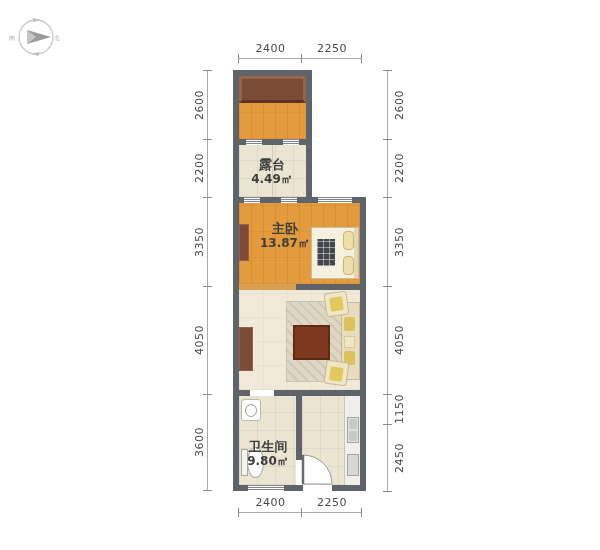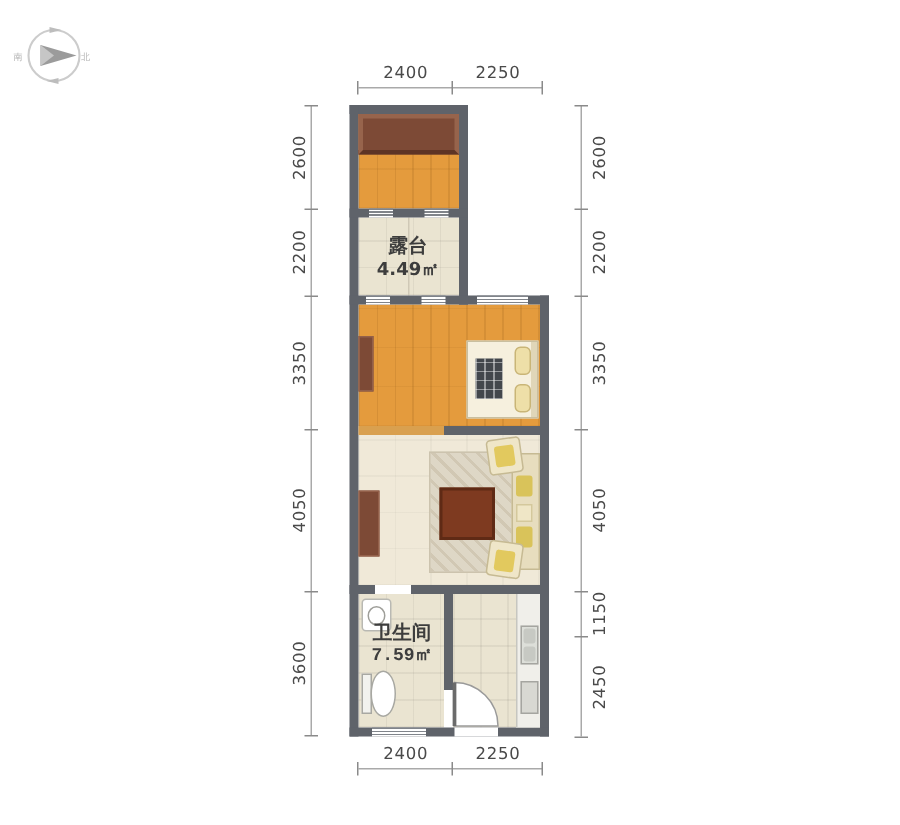--- a/index.html
+++ b/index.html
@@ -123,23 +123,27 @@
       <div class="abs" style="left:1px;top:1px;width:8px;height:10px;background:#c7c9c3;border-radius:2px;"></div>
       <div class="abs" style="left:1px;bottom:1px;width:8px;height:10px;background:#c7c9c3;border-radius:2px;"></div>
     </div>
     <div class="abs" style="left:2px;top:58px;width:12px;height:22px;background:#d8d8d2;border:1px solid #a5a5a0;box-sizing:border-box;"></div>
   </div>
 
   <div class="room-label" style="left:237px;top:158px;width:70px;">
     <div class="rname">露台</div>
     <div class="rarea">4.49㎡</div>
   </div>
-  <div class="room-label" style="left:233px;top:416px;width:70px;font-family:Liberation Mono, monospace;">
+  <div class="room-label" style="left:243px;top:222px;width:84px;">
+    <div class="rname">主卧</div>
+    <div class="rarea">13.87㎡</div>
+  </div>
+  <div class="room-label" style="left:233px;top:440px;width:70px;">
     <div class="rname">卫生间</div>
-    <div class="rarea">7.59㎡</div>
+    <div class="rarea">9.80㎡</div>
   </div>
 
   <div class="dimline" style="left:239px;top:58px;width:123px;height:1px;"></div>
   <div class="tkv" style="left:238px;top:54px;"></div>
   <div class="tkv" style="left:301px;top:54px;"></div>
   <div class="tkv" style="left:361px;top:54px;"></div>
   <div class="hdim" style="left:239px;top:42px;width:63px;">2400</div>
   <div class="hdim" style="left:302px;top:42px;width:60px;">2250</div>
 
   <div class="dimline" style="left:239px;top:512px;width:123px;height:1px;"></div>

